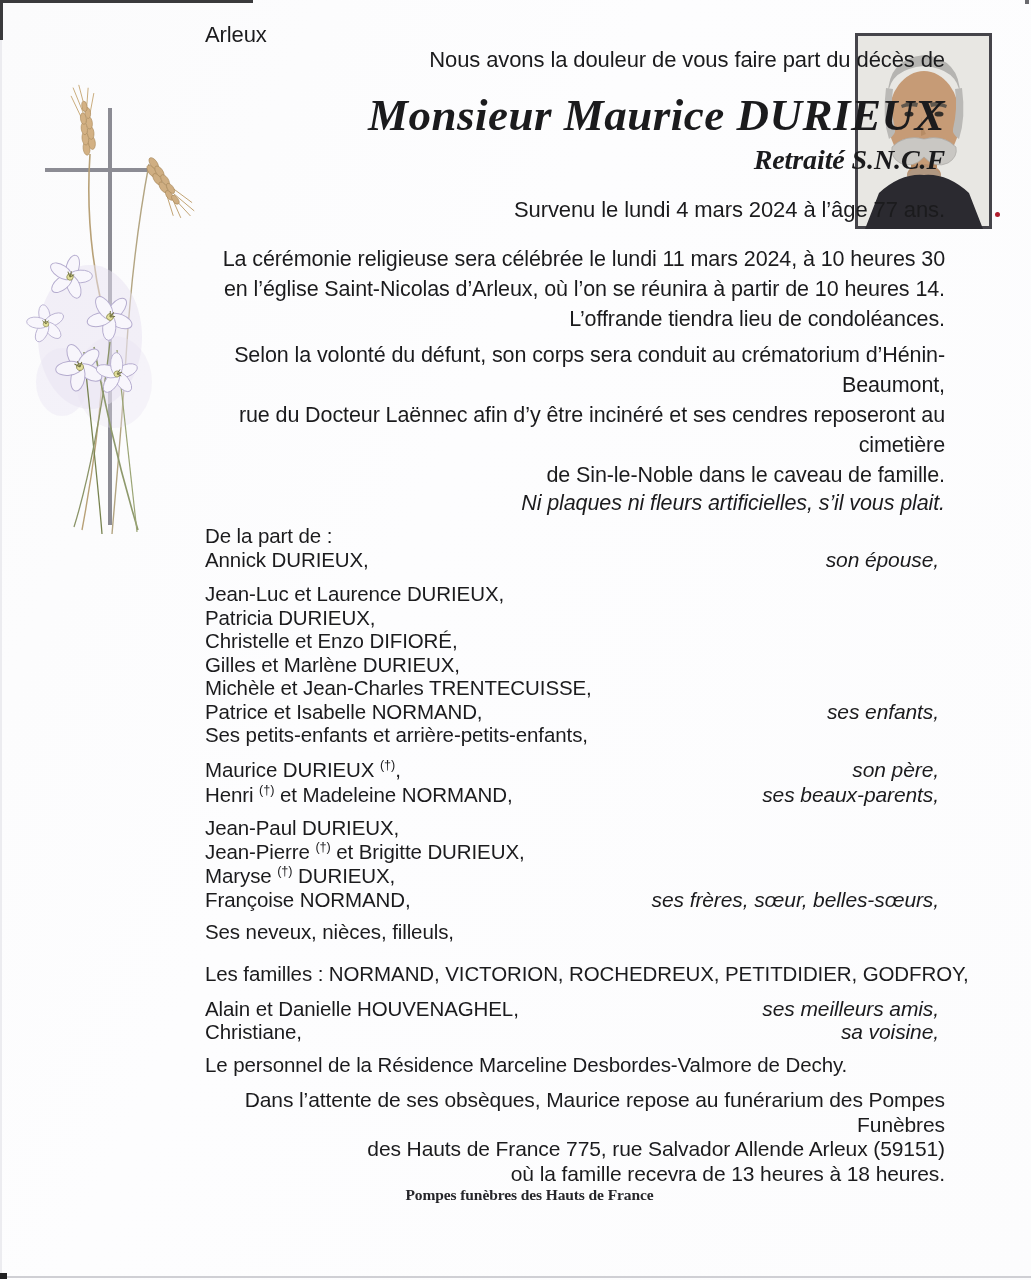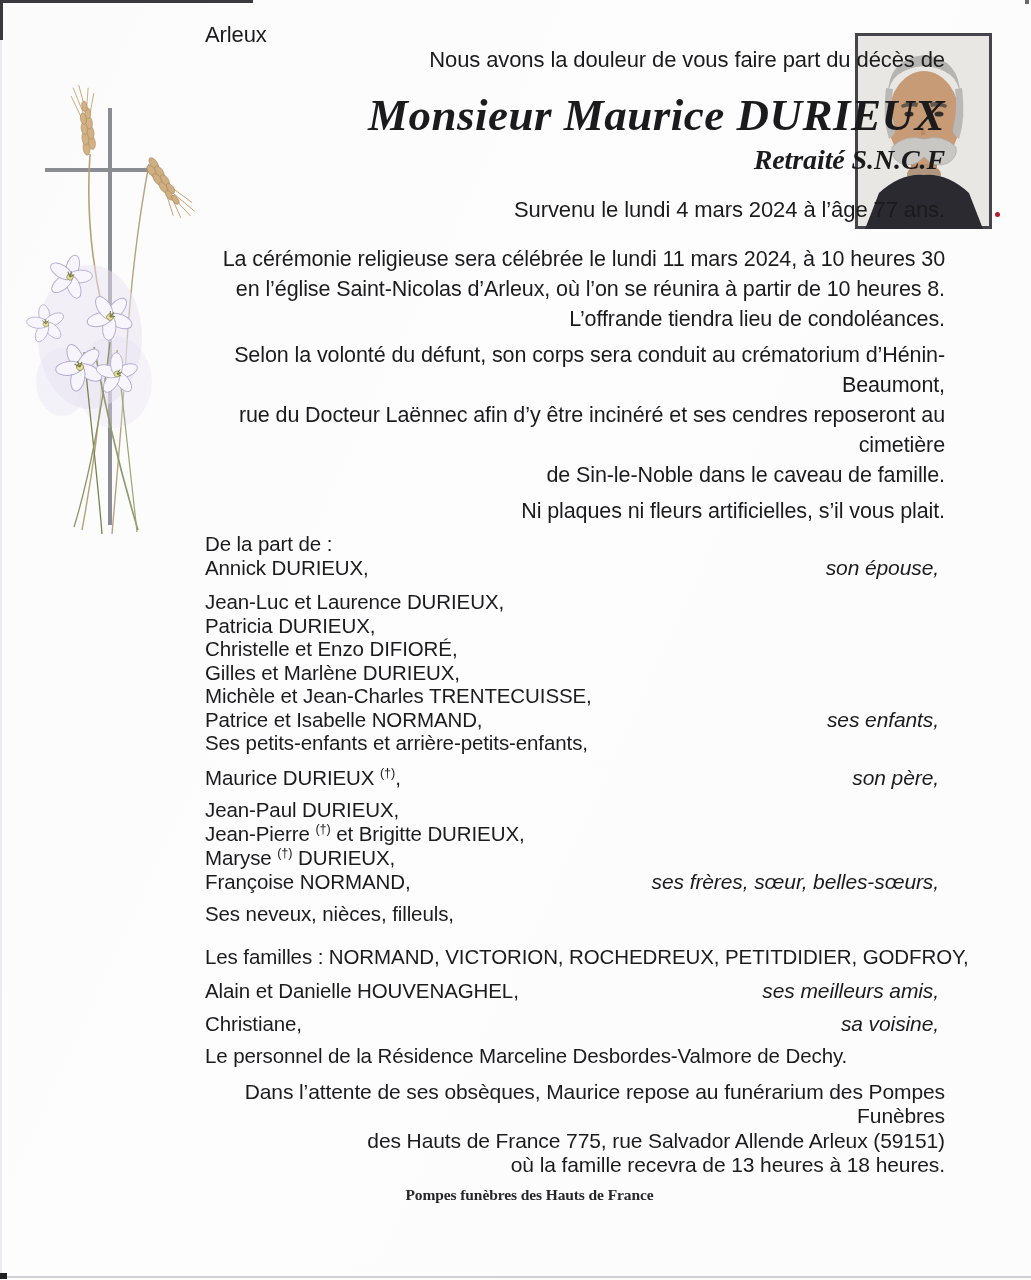--- a/index.html
+++ b/index.html
@@ -28,21 +28,21 @@
   .content{position:absolute;left:205px;top:46px;width:770px;}
   .center{text-align:right;padding-right:30px;}
   .intro{font-size:22px;line-height:28px;}
   .deceased-name{font-family:"Liberation Serif",serif;font-style:italic;font-weight:700;
     font-size:45px;line-height:56px;margin-top:13px;letter-spacing:0.5px;}
   .deceased-title{font-family:"Liberation Serif",serif;font-style:italic;font-weight:700;
     font-size:28px;line-height:34px;}
   .death{font-size:22px;line-height:28px;margin-top:19px;}
   .para{font-size:21.5px;line-height:30px;margin-top:20px;}
   .para.p2{margin-top:6px;}
-  .request{font-size:21.5px;line-height:26px;margin-top:8px;}
+  .request{font-style:italic;font-size:21.5px;line-height:26px;margin-top:0;}
 
   .list{font-size:20.5px;}
   .row{display:flex;justify-content:space-between;align-items:baseline;
        line-height:23.5px;padding-right:36px;white-space:nowrap;}
   .row .r{font-style:italic;font-size:21px;}
   .row sup{font-size:0.62em;vertical-align:super;line-height:0;}
   .rows-sup .row{line-height:25.5px;}
   .rows-sib .row{line-height:24px;align-items:center;}
 
   .closing{font-size:21px;line-height:24.5px;margin-top:12px;}
@@ -232,21 +232,21 @@
 
   <div class="content">
 
     <div class="center intro">Nous avons la douleur de vous faire part du décès de</div>
     <div class="center deceased-name">Monsieur Maurice DURIEUX</div>
     <div class="center deceased-title">Retraité S.N.C.F</div>
     <div class="center death">Survenu le lundi 4 mars 2024 à l’âge 77 ans.</div>
 
     <div class="center para">
       <div>La cérémonie religieuse sera célébrée le lundi 11 mars 2024, à 10 heures 30</div>
-      <div>en l’église Saint-Nicolas d’Arleux, où l’on se réunira à partir de 10 heures 8.</div>
+      <div>en l’église Saint-Nicolas d’Arleux, où l’on se réunira à partir de 10 heures 14.</div>
       <div>L’offrande tiendra lieu de condoléances.</div>
     </div>
 
     <div class="center para p2">
       <div>Selon la volonté du défunt, son corps sera conduit au crématorium d’Hénin-Beaumont,</div>
       <div>rue du Docteur Laënnec afin d’y être incinéré et ses cendres reposeront au cimetière</div>
       <div>de Sin-le-Noble dans le caveau de famille.</div>
     </div>
 
     <div class="center request">Ni plaques ni fleurs artificielles, s’il vous plait.</div>
@@ -286,20 +286,24 @@
 
       <div class="row" style="margin-top:0">
         <span class="l">Ses petits-enfants et arrière-petits-enfants,</span>
       </div>
 
       <div class="group rows-sup" style="margin-top:10px">
         <div class="row">
           <span class="l"><span>Maurice DURIEUX </span><sup>(†)</sup><span>,</span></span>
           <span class="r">son père,</span>
         </div>
+        <div class="row">
+          <span class="l"><span>Henri </span><sup>(†)</sup><span> et Madeleine NORMAND,</span></span>
+          <span class="r">ses beaux-parents,</span>
+        </div>
       </div>
 
       <div class="group rows-sib" style="margin-top:8px">
         <div class="row">
             <span class="l">Jean-Paul DURIEUX,</span>
           </div>
         <div class="row">
           <span class="l"><span>Jean-Pierre </span><sup>(†)</sup><span> et Brigitte DURIEUX,</span></span>
         </div>
         <div class="row">
@@ -317,21 +321,21 @@
 
       <div class="row" style="margin-top:19px">
         <span class="l">Les familles : NORMAND, VICTORION, ROCHEDREUX, PETITDIDIER, GODFROY,</span>
       </div>
 
       <div class="row" style="margin-top:11px">
         <span class="l">Alain et Danielle HOUVENAGHEL,</span>
         <span class="r">ses meilleurs amis,</span>
       </div>
 
-      <div class="row" style="margin-top:9px">
+      <div class="row" style="margin-top:0">
         <span class="l">Christiane,</span>
         <span class="r">sa voisine,</span>
       </div>
 
       <div class="row" style="margin-top:9px">
         <span class="l">Le personnel de la Résidence Marceline Desbordes-Valmore de Dechy.</span>
       </div>
     </div>
 
     <div class="center closing">

